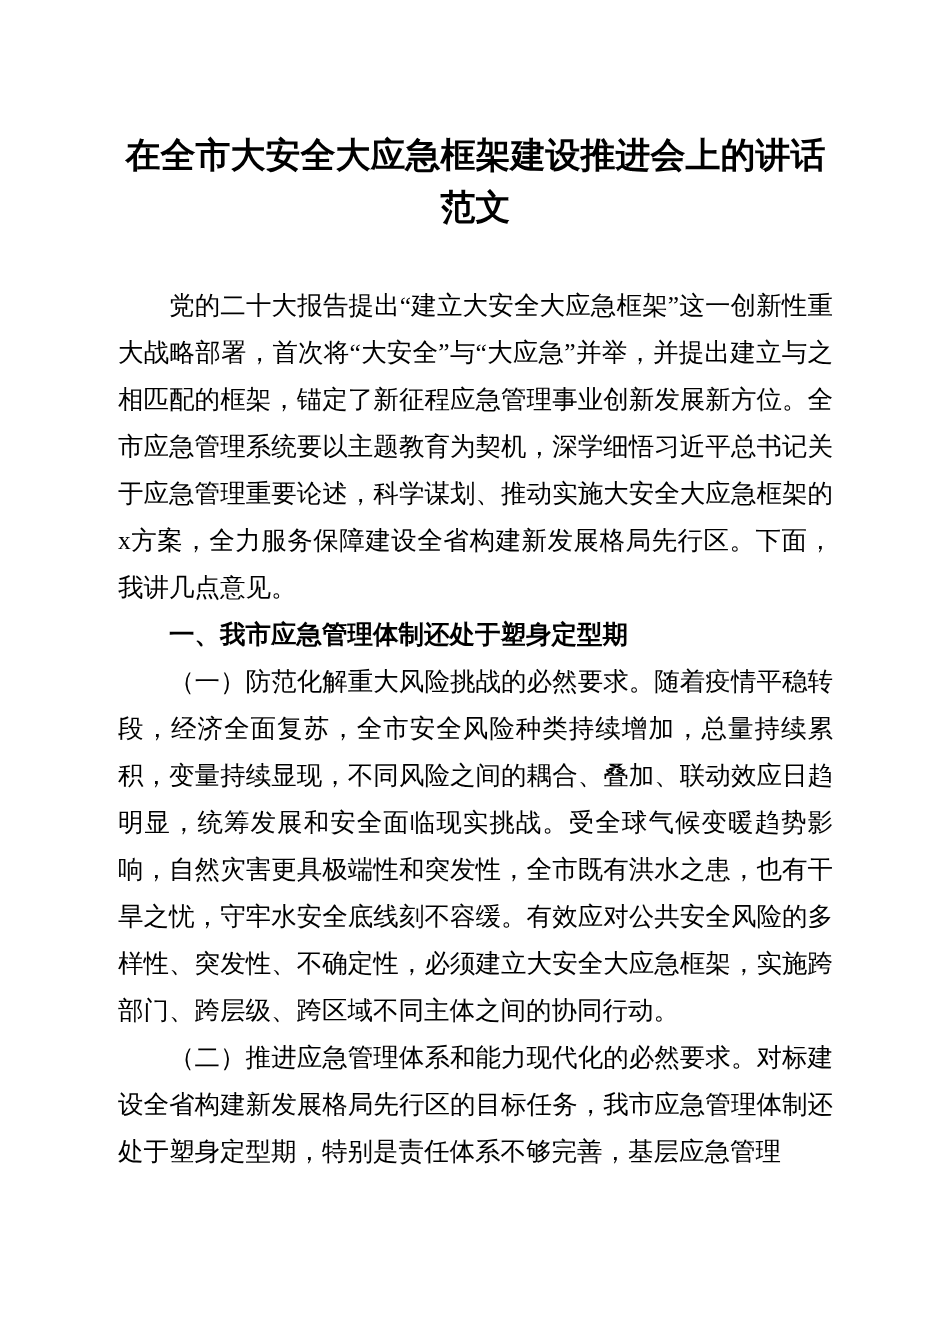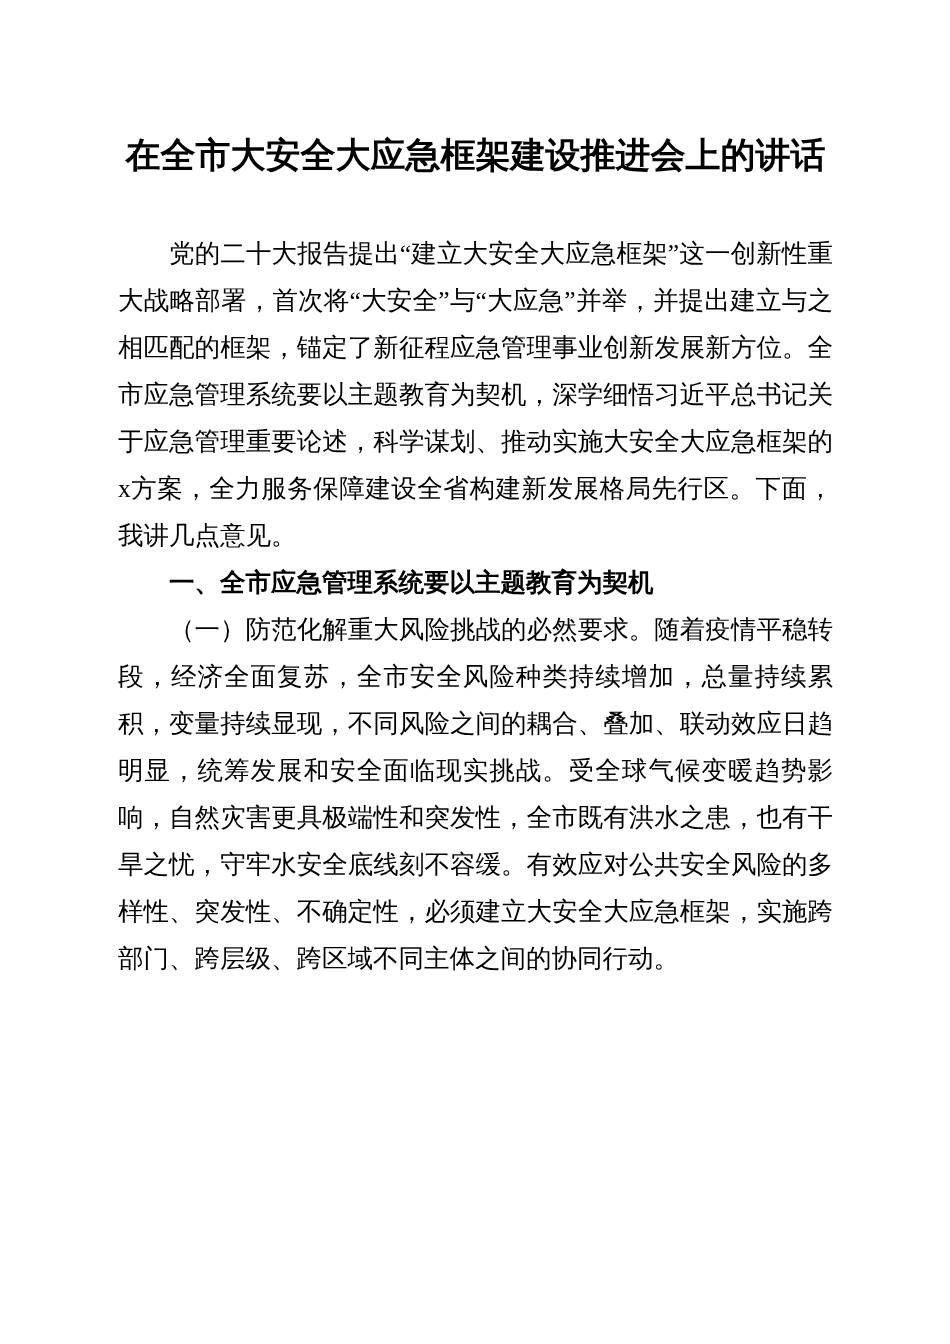--- a/index.html
+++ b/index.html
@@ -57,25 +57,29 @@
     font-weight: normal;
   }
 </style>
 </head>
 <body>
 
 <div class="page">
 
   <h1 class="doc-title">
     <span class="title-line">在全市大安全大应急框架建设推进会上的讲话</span>
+    <span class="title-line">范文</span>
   </h1>
 
 
   <p class="para">党的二十大报告提出“建立大安全大应急框架”这一创新性重大战略部署，首次将“大安全”与“大应急”并举，并提出建立与之相匹配的框架，锚定了新征程应急管理事业创新发展新方位。全市应急管理系统要以主题教育为契机，深学细悟习近平总书记关于应急管理重要论述，科学谋划、推动实施大安全大应急框架的x方案，全力服务保障建设全省构建新发展格局先行区。下面，我讲几点意见。</p>
 
-  <h2 class="section-heading">一、全市应急管理系统要以主题教育为契机</h2>
+  <h2 class="section-heading">一、我市应急管理体制还处于塑身定型期</h2>
 
   <p class="para">
     <span class="lead">（一）防范化解重大风险挑战的必然要求。</span><span>随着疫情平稳转段，经济全面复苏，全市安全风险种类持续增加，总量持续累积，变量持续显现，不同风险之间的耦合、叠加、联动效应日趋明显，统筹发展和安全面临现实挑战。受全球气候变暖趋势影响，自然灾害更具极端性和突发性，全市既有洪水之患，也有干旱之忧，守牢水安全底线刻不容缓。有效应对公共安全风险的多样性、突发性、不确定性，必须建立大安全大应急框架，实施跨部门、跨层级、跨区域不同主体之间的协同行动。</span>
   </p>
 
+  <p class="para">
+    <span class="lead">（二）推进应急管理体系和能力现代化的必然要求。</span><span>对标建设全省构建新发展格局先行区的目标任务，我市应急管理体制还处于塑身定型期，特别是责任体系不够完善，基层应急管理</span>
+  </p>
 
 </div>
 
 </body></html>

